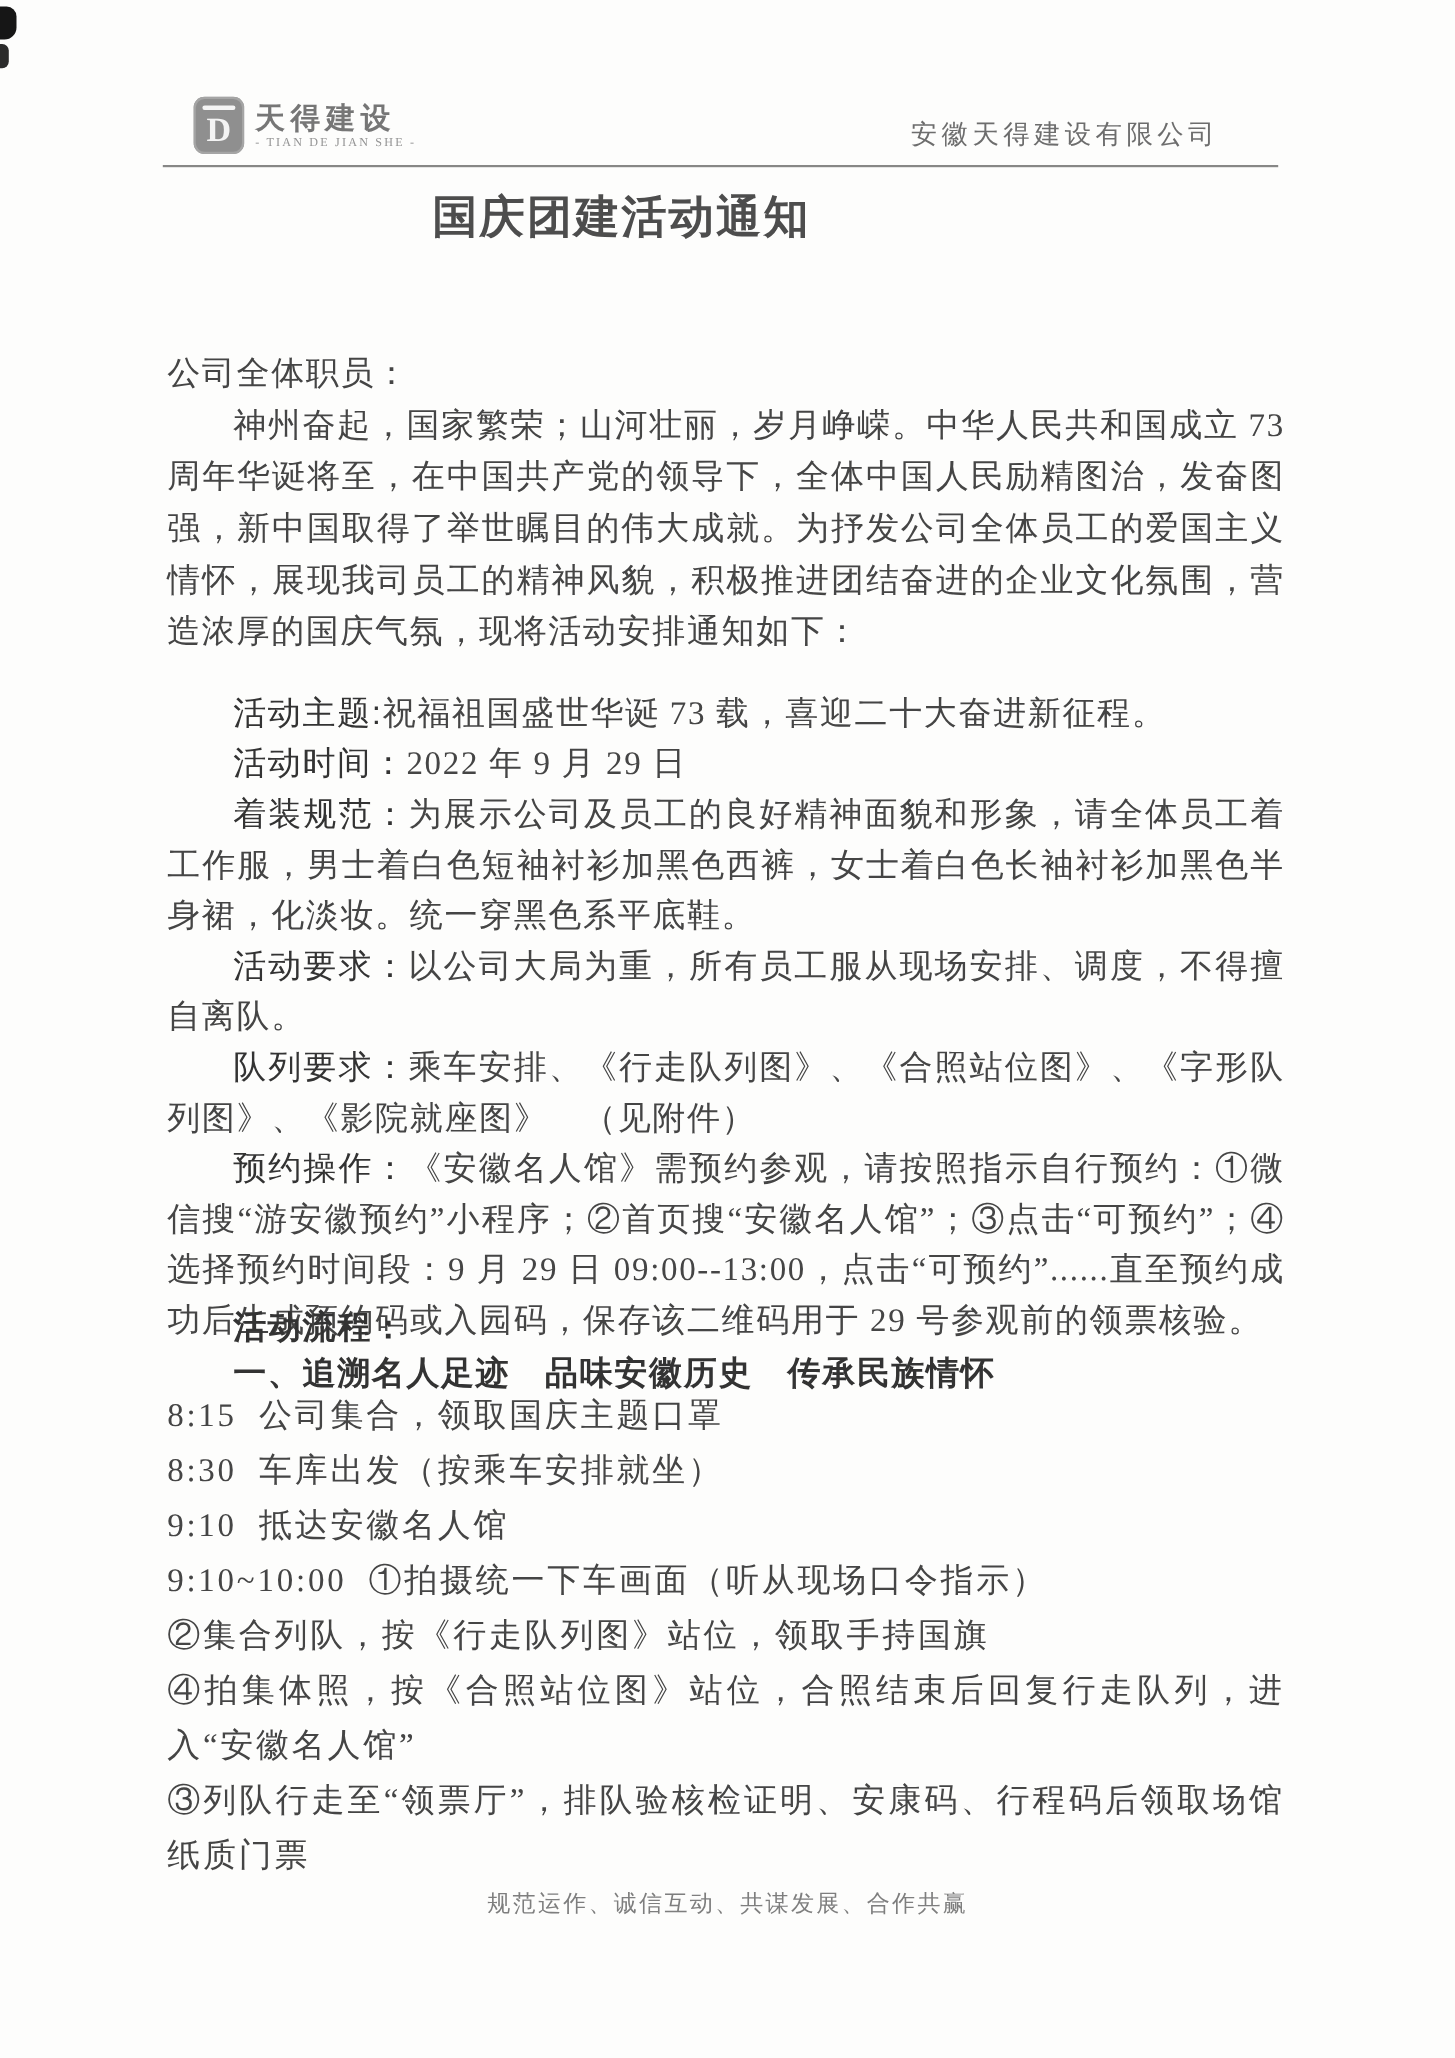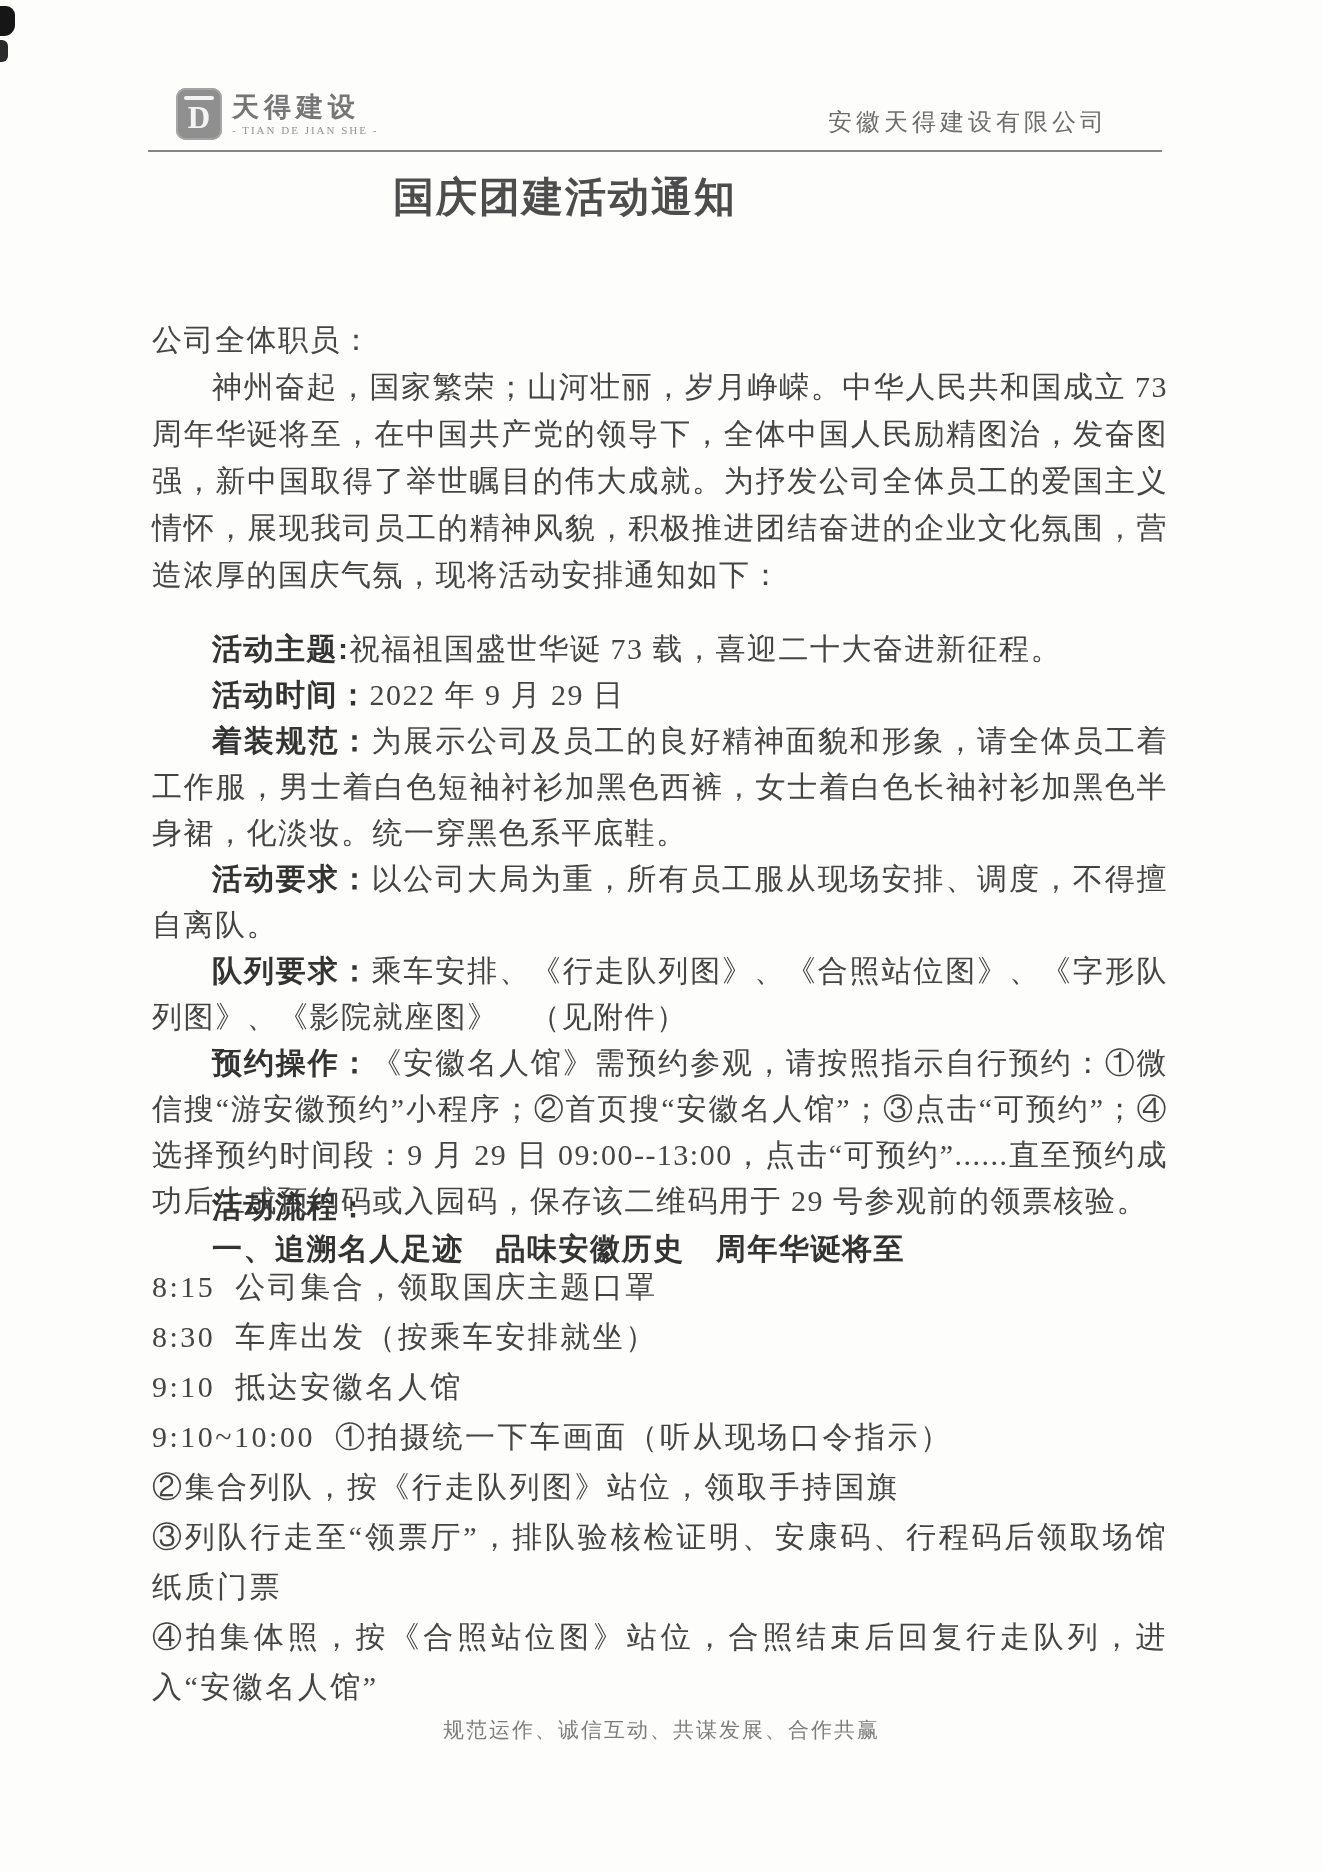--- a/index.html
+++ b/index.html
@@ -28,21 +28,21 @@
   .rule { position:absolute; left:148px; top:150px; width:1014px; border-top:2.5px solid #5f5f5f; opacity:.75; }
 
   
   .title { position:absolute; left:0; top:170px; width:1130px; text-align:center;
            font-size:41px; color:#4d4d4d; letter-spacing:2px; font-weight:600; }
 
   
   .blk { position:absolute; left:152px; width:1016px; font-size:30px; letter-spacing:1.5px; text-align:justify; }
   .blk p { margin:0; }
   .indent { text-indent:2em; }
-  .lbl { font-weight:bold; color:#333333; font-family:"Liberation Sans","DejaVu Sans",sans-serif; }
+  .lbl { font-weight:normal; color:#333333; font-family:"Liberation Sans","DejaVu Sans",sans-serif; }
 
   .intro-blk   { top:316px; line-height:47px; }
   .details-blk { top:626px; line-height:46px; }
 
   .flow-head   { top:1186px; line-height:42px; }
   .flow-head p { font-weight:bold; color:#333333; font-family:Liberation Serif, serif; }
 
   .schedule    { top:1262px; line-height:50px; letter-spacing:2.5px; }
   .time { margin-right:20px; }
   .time:empty { display:none; margin:0; }
@@ -84,28 +84,28 @@
     <p class="indent"><span class="lbl">活动主题:</span><span>祝福祖国盛世华诞 73 载，喜迎二十大奋进新征程。</span></p>
     <p class="indent"><span class="lbl">活动时间：</span><span>2022 年 9 月 29 日</span></p>
     <p class="indent"><span class="lbl">着装规范：</span><span>为展示公司及员工的良好精神面貌和形象，请全体员工着工作服，男士着白色短袖衬衫加黑色西裤，女士着白色长袖衬衫加黑色半身裙，化淡妆。统一穿黑色系平底鞋。</span></p>
     <p class="indent"><span class="lbl">活动要求：</span><span>以公司大局为重，所有员工服从现场安排、调度，不得擅自离队。</span></p>
     <p class="indent"><span class="lbl">队列要求：</span><span>乘车安排、《行走队列图》、《合照站位图》、《字形队列图》、《影院就座图》　（见附件）</span></p>
     <p class="indent"><span class="lbl">预约操作：</span><span>《安徽名人馆》需预约参观，请按照指示自行预约：①微信搜“游安徽预约”小程序；②首页搜“安徽名人馆”；③点击“可预约”；④选择预约时间段：9 月 29 日 09:00--13:00，点击“可预约”......直至预约成功后生成预约码或入园码，保存该二维码用于 29 号参观前的领票核验。</span></p>
   </div>
 
   <div class="blk flow-head">
     <p class="indent">活动流程：</p>
-    <p class="indent">一、追溯名人足迹　品味安徽历史　周年华诞将至</p>
+    <p class="indent">一、追溯名人足迹　品味安徽历史　传承民族情怀</p>
   </div>
 
   <div class="blk schedule">
     <p><span class="time">8:15</span><span>公司集合，领取国庆主题口罩</span></p>
     <p><span class="time">8:30</span><span>车库出发（按乘车安排就坐）</span></p>
     <p><span class="time">9:10</span><span>抵达安徽名人馆</span></p>
     <p><span class="time">9:10~10:00</span><span>①拍摄统一下车画面（听从现场口令指示）</span></p>
     <p><span>②集合列队，按《行走队列图》站位，领取手持国旗</span></p>
+    <p><span>④拍集体照，按《合照站位图》站位，合照结束后回复行走队列，进入“安徽名人馆”</span></p>
     <p><span>③列队行走至“领票厅”，排队验核检证明、安康码、行程码后领取场馆纸质门票</span></p>
-    <p><span>④拍集体照，按《合照站位图》站位，合照结束后回复行走队列，进入“安徽名人馆”</span></p>
   </div>
 
   <div class="footer">规范运作、诚信互动、共谋发展、合作共赢</div>
 
 </div>
 
 </body></html>

